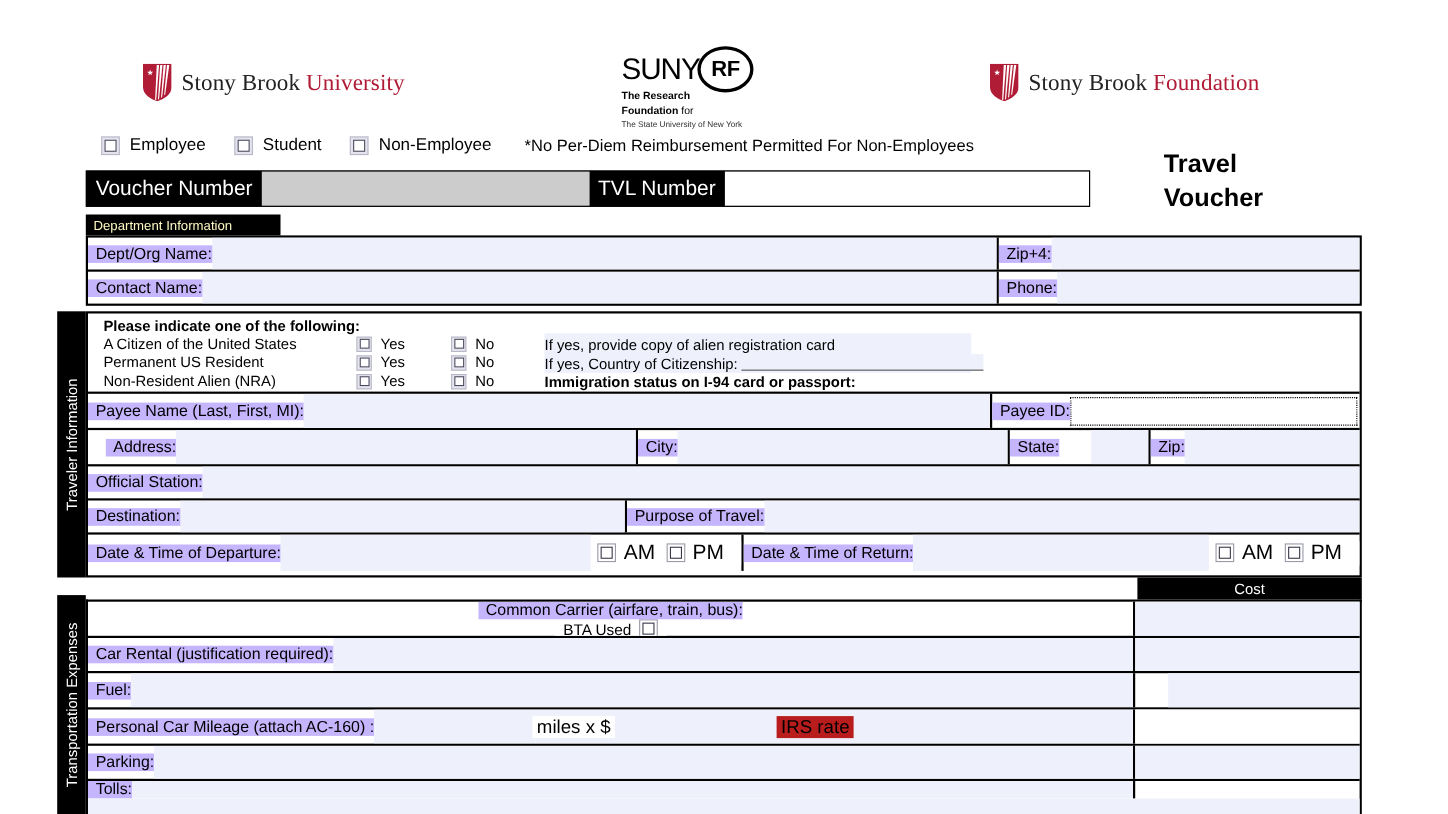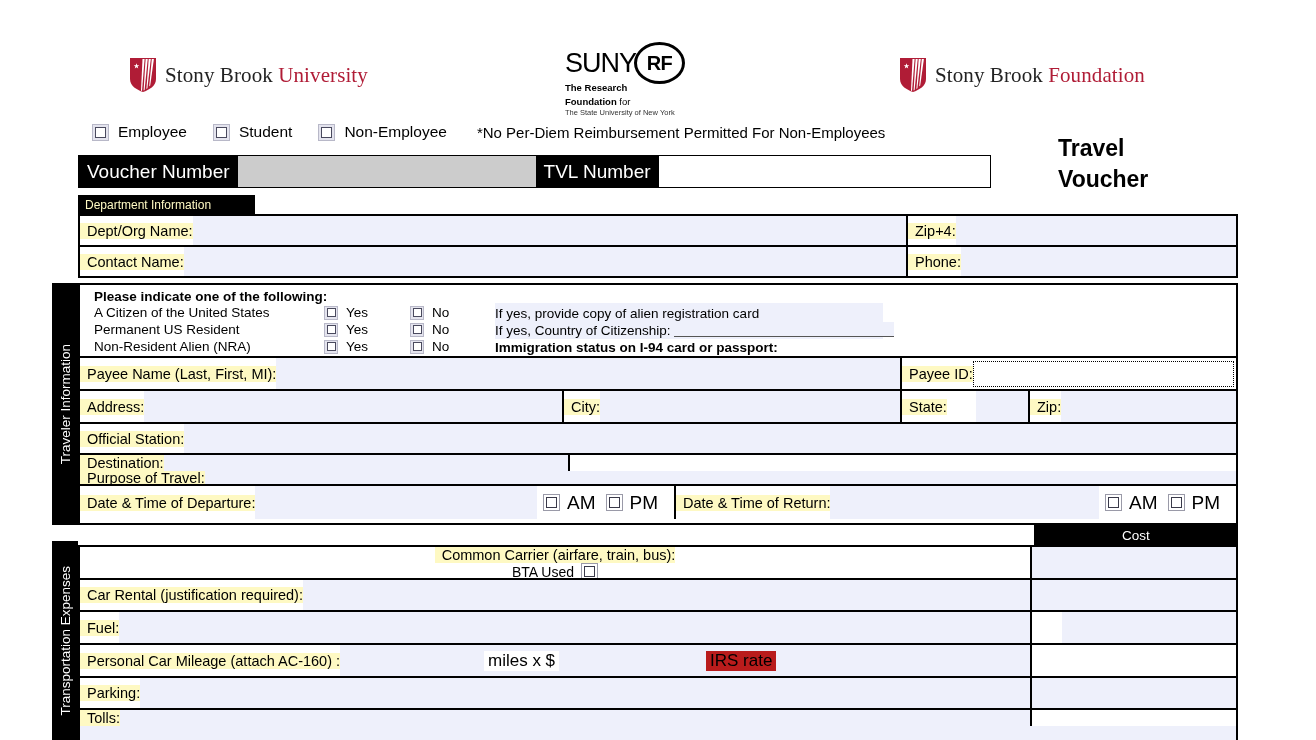--- a/index.html
+++ b/index.html
@@ -55,21 +55,21 @@
   .vbar .grayfield{background:#cccccc;}
   .vbar .whitefield{background:#ffffff;}
 
   
   .blk{position:absolute;box-sizing:border-box;}
   .tabhdr{position:absolute;background:#000;color:#fef9c3;font-size:12px;
     display:flex;align-items:center;padding:0 7px;height:19px;}
   .row{display:flex;box-sizing:border-box;width:100%;}
   .cell{position:relative;display:flex;align-items:center;box-sizing:border-box;
     font-size:14.5px;overflow:hidden;}
-  .cell .lab{padding-left:7px;white-space:nowrap;flex:none;z-index:2;background:#fef9c3;text-align:right;}
+  .cell .lab{padding-left:7px;white-space:nowrap;flex:none;z-index:2;background:#c4b5fd;text-align:right;}
   .fill{flex:1;height:100%;background:#eef0fb;}
 
   
   .vtab{position:absolute;background:#000;color:#fff;display:flex;align-items:center;justify-content:center;}
   .vtab span{writing-mode:vertical-rl;transform:rotate(180deg);font-size:13.5px;white-space:nowrap;}
 
   
   .cit{position:relative;font-size:13.5px;}
   .cit .hd{font-weight:bold;font-size:13.5px;}
   .cit .lnrow{display:flex;align-items:center;height:17px;}
@@ -283,21 +283,21 @@
       <div class="cell" style="width:822px;border-right:2px solid #000;">
         <span class="lab">Payee Name (Last, First, MI):</span>
         <span class="fill"></span>
       </div>
       <div class="cell" style="flex:1;">
         <span class="lab">Payee ID:</span>
         <span style="flex:1;height:26px;border:1.5px dotted #000;box-sizing:border-box;background:#fff;margin-right:2px;"></span>
       </div>
     </div>
 
-    <div class="row" style="height:33px;border-bottom:2px solid #000;">
+    <div class="row" style="height:33px;border-bottom:2px solid #000;padding-left:16px;">
       <div class="cell" style="width:484px;border-right:2px solid #000;">
         <span class="lab">Address:</span>
         <span class="fill"></span>
       </div>
       <div class="cell" style="width:338px;border-right:2px solid #000;">
         <span class="lab">City:</span>
         <span class="fill"></span>
       </div>
       <div class="cell" style="width:128px;border-right:2px solid #000;gap:29px;">
         <span class="lab">State:</span>
@@ -309,21 +309,21 @@
       </div>
     </div>
 
     <div class="row" style="height:31px;border-bottom:2px solid #000;">
       <div class="cell" style="flex:1;">
         <span class="lab">Official Station:</span>
         <span class="fill"></span>
       </div>
     </div>
 
-    <div class="row" style="height:31px;border-bottom:2px solid #000;flex-direction:column;">
+    <div class="row" style="height:31px;border-bottom:2px solid #000;">
       <div class="cell" style="width:490px;border-right:2px solid #000;">
         <span class="lab">Destination:</span>
         <span class="fill"></span>
       </div>
       <div class="cell" style="flex:1;">
         <span class="lab">Purpose of Travel:</span>
         <span class="fill"></span>
       </div>
     </div>
 

